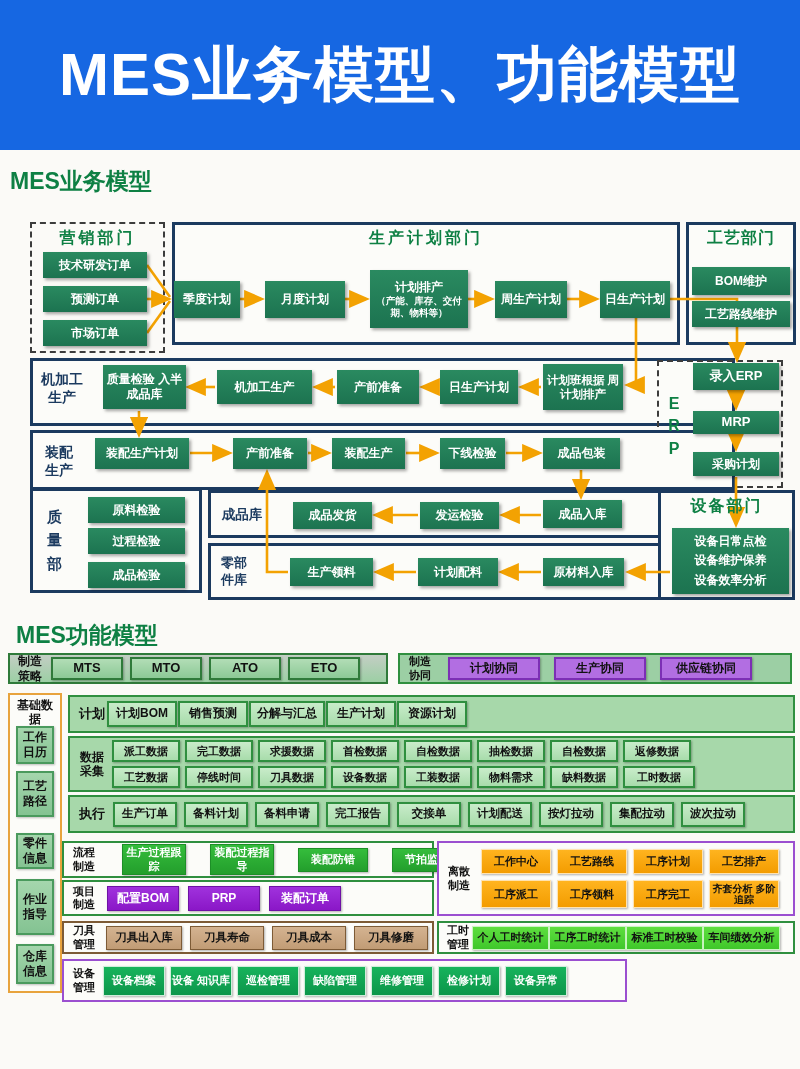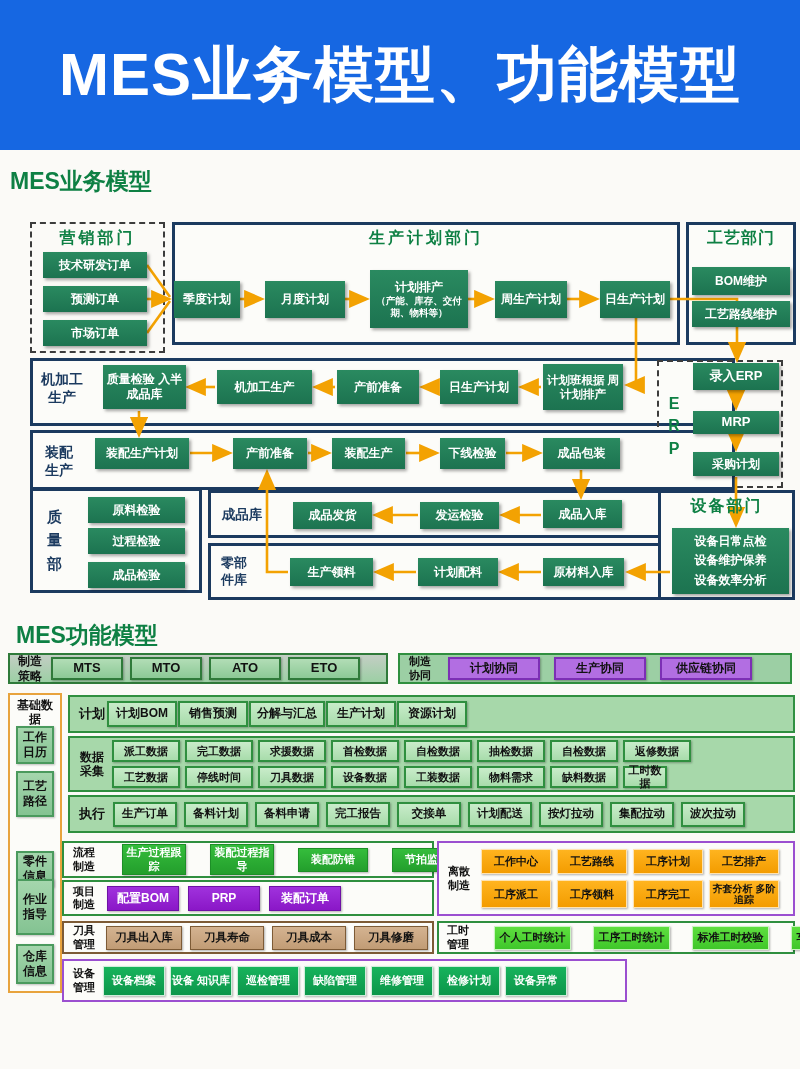--- a/index.html
+++ b/index.html
@@ -185,21 +185,21 @@
     </div>
 
     <div class="sidebar">
       <div class="sb-h" style="top:3px;">基础数据</div>
       <div class="sb-box" style="top:31px;height:38px;">
           <span class="inner">工作日历</span>
         </div>
       <div class="sb-box" style="top:76px;height:46px;">
           <span class="inner">工艺路径</span>
         </div>
-      <div class="sb-box" style="top:156px;height:36px;">
+      <div class="sb-box" style="top:138px;height:36px;">
           <span class="inner">零件信息</span>
         </div>
       <div class="sb-box" style="top:184px;height:56px;">
           <span class="inner">作业指导</span>
         </div>
       <div class="sb-box" style="top:249px;height:40px;">
           <span class="inner">仓库信息</span>
         </div>
     </div>
 
@@ -226,21 +226,21 @@
           <div class="fbox" style="width:68px;height:22px;font-size:11px;">返修数据</div>
         </div>
         <div class="drow" style="gap:5px;">
           <div class="fbox" style="width:68px;height:22px;font-size:11px;">工艺数据</div>
           <div class="fbox" style="width:68px;height:22px;font-size:11px;">停线时间</div>
           <div class="fbox" style="width:68px;height:22px;font-size:11px;">刀具数据</div>
           <div class="fbox" style="width:68px;height:22px;font-size:11px;">设备数据</div>
           <div class="fbox" style="width:68px;height:22px;font-size:11px;">工装数据</div>
           <div class="fbox" style="width:68px;height:22px;font-size:11px;">物料需求</div>
           <div class="fbox" style="width:68px;height:22px;font-size:11px;">缺料数据</div>
-          <div class="fbox" style="width:44px;height:22px;font-size:11px;">工时数据</div>
+          <div class="fbox" style="width:72px;height:22px;font-size:11px;">工时数据</div>
         </div>
       </div>
     </div>
 
     <div class="fm-row greenrow" style="left:68px;top:147px;width:727px;height:38px;padding:0 8px;gap:7px;">
       <div class="lbl" style="width:28px;font-size:13px;">执行</div>
       <div class="fbox" style="width:64px;height:25px;font-size:11.5px;">生产订单</div>
       <div class="fbox" style="width:64px;height:25px;font-size:11.5px;">备料计划</div>
       <div class="fbox" style="width:64px;height:25px;font-size:11.5px;">备料申请</div>
       <div class="fbox" style="width:64px;height:25px;font-size:11.5px;">完工报告</div>
@@ -285,21 +285,21 @@
     </div>
 
     <div class="fm-row tanborder" style="left:62px;top:273px;width:372px;height:33px;padding:0 6px;gap:8px;">
       <div class="lbl lbl2" style="font-size:11px;">刀具管理</div>
       <div class="tanbox" style="width:76px;height:24px;">刀具出入库</div>
       <div class="tanbox" style="width:74px;height:24px;">刀具寿命</div>
       <div class="tanbox" style="width:74px;height:24px;">刀具成本</div>
       <div class="tanbox" style="width:74px;height:24px;">刀具修磨</div>
     </div>
 
-    <div class="fm-row greenborder" style="left:437px;top:273px;width:358px;height:33px;padding:0 5px;gap:22px;">
+    <div class="fm-row greenborder" style="left:437px;top:273px;width:358px;height:33px;padding:0 5px;gap:0;">
       <div class="lbl lbl2" style="font-size:11px;">工时管理</div>
       <div class="limebox" style="width:77px;height:24px;">个人工时统计</div>
       <div class="limebox" style="width:77px;height:24px;">工序工时统计</div>
       <div class="limebox" style="width:77px;height:24px;">标准工时校验</div>
       <div class="limebox" style="width:77px;height:24px;">车间绩效分析</div>
     </div>
 
     <div class="fm-row purborder" style="left:62px;top:311px;width:565px;height:43px;padding:0 6px;gap:5px;">
       <div class="lbl lbl2" style="font-size:11px;">设备管理</div>
       <div class="eqbox" style="width:62px;height:30px;">设备档案</div>

